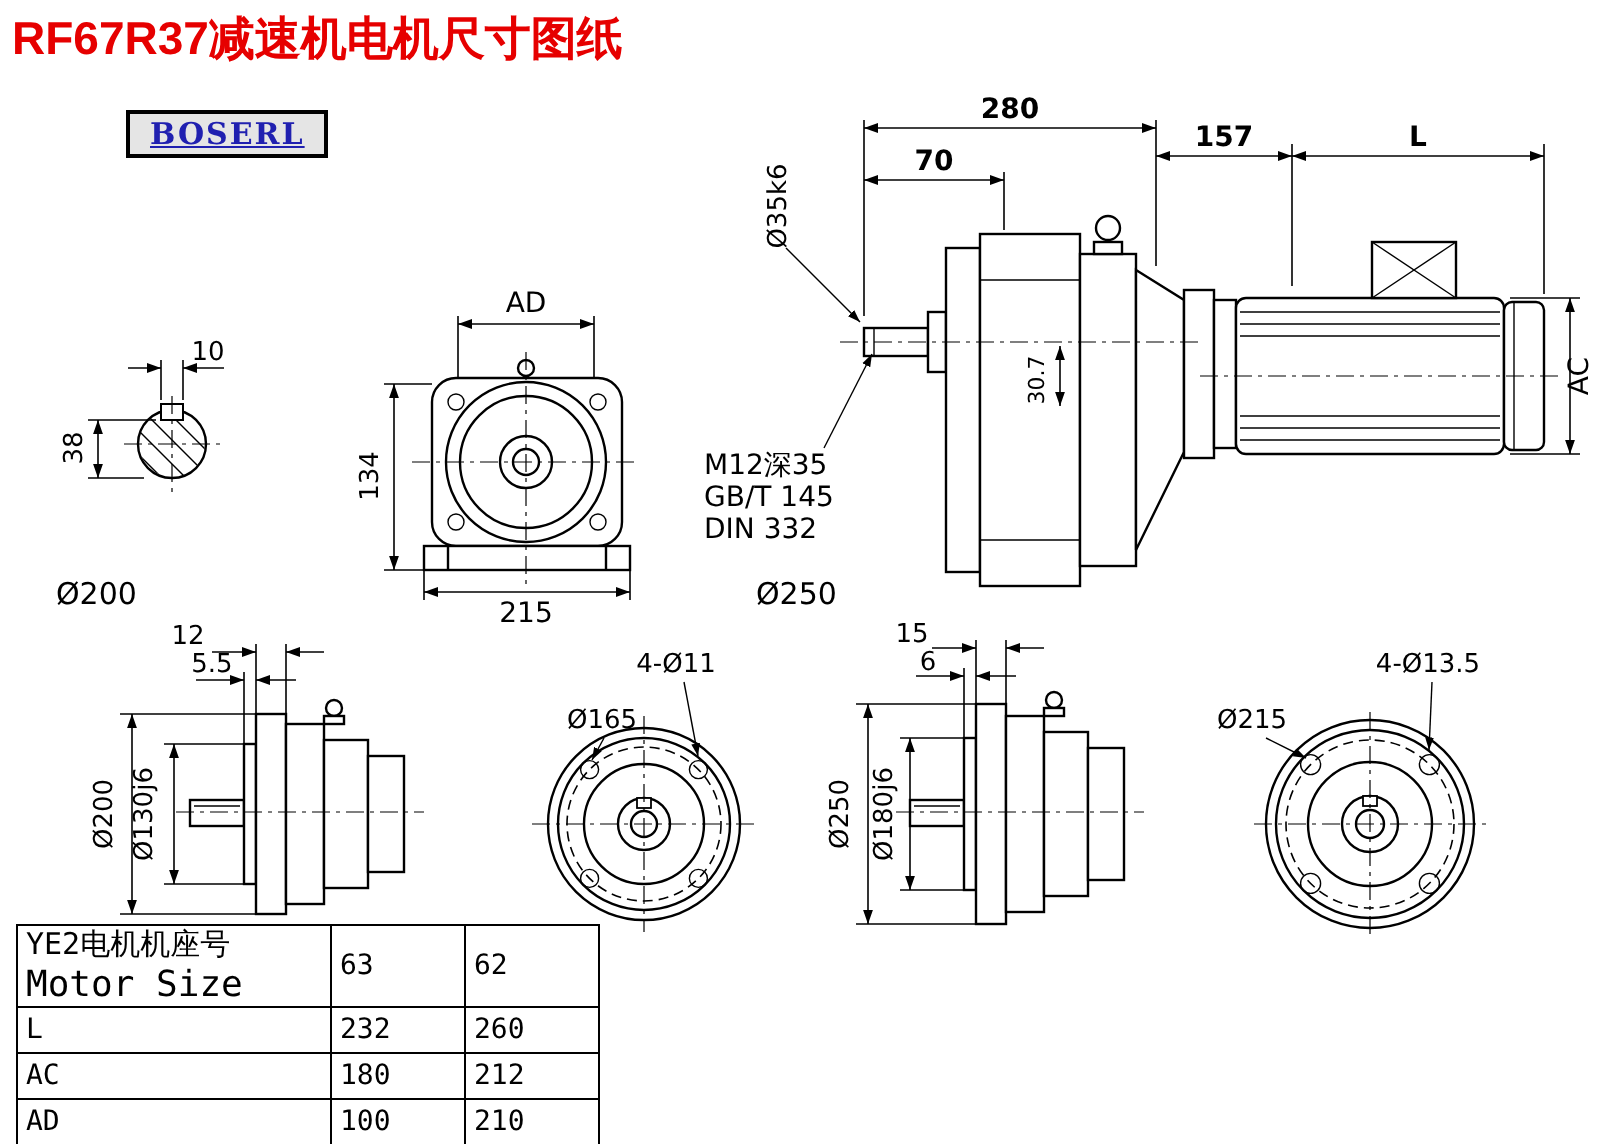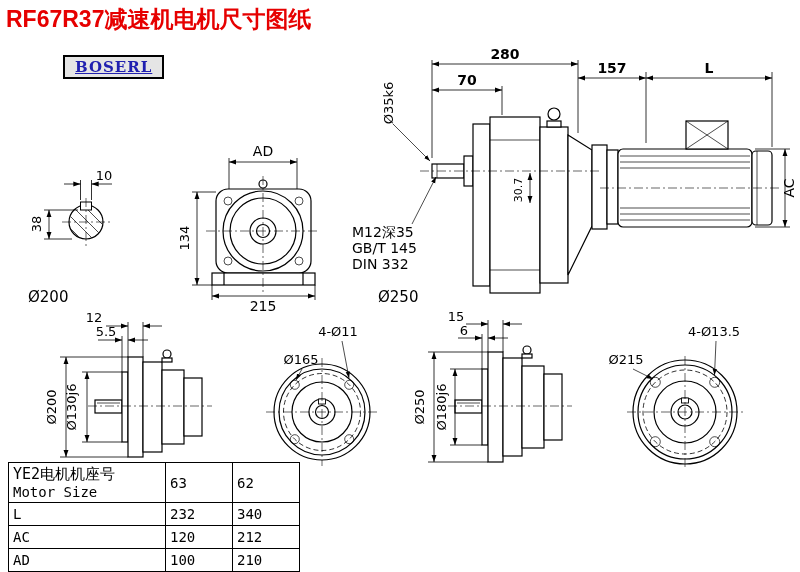--- a/index.html
+++ b/index.html
@@ -24,21 +24,21 @@
   .dash{fill:none;stroke:#000;stroke-width:0.8;stroke-dasharray:5 3;}
   table.spec{position:absolute;left:8px;top:462px;border-collapse:collapse;background:#fff;
              font-family:"DejaVu Sans Mono",monospace;font-size:14px;color:#000;}
   table.spec th,table.spec td{border:1px solid #000;text-align:left;font-weight:normal;
              padding:0 4px;background:#fff;}
   table.spec .c1{width:148px;}
   table.spec .cv{width:58px;}
   table.spec tr{height:23px;}
   table.spec tr.hdr{height:40px;}
   table.spec .cn{font-size:15px;}
-  table.spec .en{font-size:14px;}
+  table.spec .en{font-size:18px;}
 </style>
 </head>
 <body>
 
 <div class="page">
 
   <h1 class="title">RF67R37减速机电机尺寸图纸</h1>
   <div class="logo">
     <span>BOSERL</span>
   </div>
@@ -280,25 +280,25 @@
       <th class="c1">
         <div class="cn">YE2电机机座号</div>
         <div class="en">Motor Size</div>
       </th>
       <td class="cv">63</td>
       <td class="cv">62</td>
     </tr>
     <tr>
       <th class="c1">L</th>
       <td class="cv">232</td>
-      <td class="cv">340</td>
+      <td class="cv">260</td>
     </tr>
     <tr>
       <th class="c1">AC</th>
-      <td class="cv">120</td>
+      <td class="cv">180</td>
       <td class="cv">212</td>
     </tr>
     <tr>
       <th class="c1">AD</th>
       <td class="cv">100</td>
       <td class="cv">210</td>
     </tr>
   </tbody>
     </table>
 

